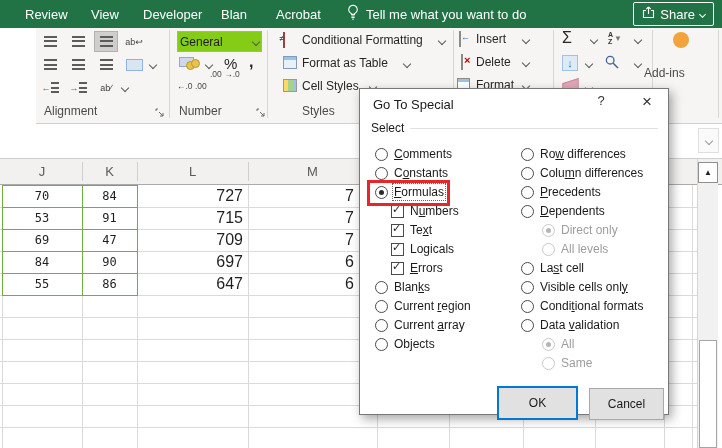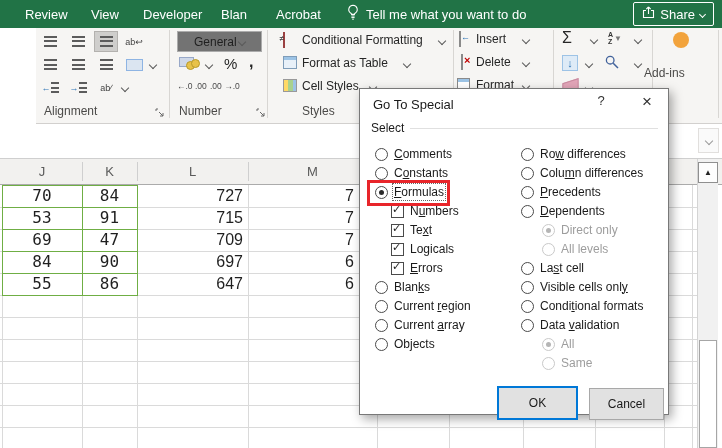--- a/index.html
+++ b/index.html
@@ -20,22 +20,22 @@
   
   .ribbon{position:absolute;left:0;top:28px;width:722px;height:96px;background:#f6f5f3;
     border-bottom:1px solid #d2d0ce;box-sizing:border-box;font-size:12px;color:#262626;margin-left:36px;}
   .vdiv{position:absolute;top:2px;height:88px;width:1px;background:#d8d6d3;}
   .grouplabel{position:absolute;top:76px;height:16px;font-size:12px;color:#4b4a48;}
   .icon-btn{position:absolute;width:24px;height:21px;display:flex;align-items:center;justify-content:center;}
   .icon-btn.active{background:#cfcecc;border:1px solid #b3b1ae;box-sizing:border-box;}
   .lines-icon{width:13px;height:11px;background:repeating-linear-gradient(to bottom,#5c5c5c 0 2px,transparent 2px 4.5px);}
   .lines-icon.sm{width:8px;}
   .ribtext{position:absolute;white-space:nowrap;color:#262626;}
-  .combo{position:absolute;background:#737373;border:1px solid #ababab;box-sizing:border-box;
-    display:flex;align-items:center;font-size:12px;color:#1f1f1f;padding:0 16px;}
+  .combo{position:absolute;background:#84cc16;border:1px solid #ababab;box-sizing:border-box;
+    display:flex;align-items:center;font-size:12px;color:#1f1f1f;padding:0 2px;}
   .combo .chev{margin-left:auto;}
   .cf-icon{width:14px;height:13px;border:1px solid #9b4141;box-sizing:border-box;
     background:linear-gradient(to right,#c55a5a 0 4px,#fff 4px 100%);position:relative;}
   .cf-icon::after{content:"≠";position:absolute;right:0px;top:1px;font-size:8px;color:#333;}
   .fat-icon{width:14px;height:13px;border:1px solid #7f9cb8;box-sizing:border-box;
     background:linear-gradient(#9cc3e5 0 3px,#e8f0f8 3px 100%);}
   .cs-icon{width:14px;height:13px;border:1px solid #999;box-sizing:border-box;
     background:linear-gradient(to right,#ffd966 0 4px,#a9d18e 4px 9px,#9dc3e6 9px 100%);}
   .ins-icon{width:13px;height:13px;border:1px solid #8a8a8a;box-sizing:border-box;background:#fff;position:relative;}
   .ins-icon::after{content:"←";color:#2e75b6;font-size:9px;position:absolute;left:1px;top:0px;}
@@ -59,21 +59,21 @@
   .formulabar{position:absolute;left:0;top:124px;width:722px;height:35px;background:#fff;border-bottom:1px solid #cfcfcf;box-sizing:border-box;}
   .fx-expand{position:absolute;left:698px;top:128px;width:21px;height:25px;background:#fafafa;border:1px solid #e1dfdd;
     box-sizing:border-box;display:flex;align-items:center;justify-content:center;}
   .colheaders{position:absolute;left:0;top:159px;width:722px;height:26px;background:#f2f1ef;border-bottom:1px solid #ababab;box-sizing:border-box;}
   .colh{position:absolute;top:0;height:25px;line-height:25px;text-align:center;font-size:13px;color:#5a5a5a;}
   .hsep{position:absolute;top:3px;height:19px;width:1px;background:#cfcfcf;}
   .grid{position:absolute;left:0;top:185px;width:722px;height:263px;background:#fff;}
   .gl-v{position:absolute;top:0;height:263px;width:1px;background:#dadada;}
   .gl-h{position:absolute;left:0;width:697px;height:1px;background:#dadada;}
   .cell{position:absolute;height:20px;line-height:20px;color:#1f1f1f;}
-  .cell.small{font-family:"DejaVu Sans Mono",monospace;font-size:16px;text-align:center;}
+  .cell.small{font-family:"DejaVu Sans Mono",monospace;font-size:12px;text-align:center;}
   .cell.big{font-family:"Liberation Sans",sans-serif;font-size:16px;}
   .selcell{position:absolute;border:1px solid var(--selgreen);box-sizing:border-box;}
   
   .vscroll{position:absolute;left:697px;top:159px;width:21px;height:289px;background:#f1f1f1;border-left:1px solid #d4d4d4;box-sizing:border-box;}
   .sb-up{position:absolute;left:698px;top:162px;width:20px;height:21px;background:#fdfdfd;border:1px solid #8f8f8f;
     box-sizing:border-box;display:flex;align-items:center;justify-content:center;font-size:8px;color:#222;}
   .sb-thumb{position:absolute;left:699px;top:340px;width:18px;height:108px;background:#fff;border:1px solid #a6a6a6;box-sizing:border-box;}
   
   .dialog{position:absolute;left:359px;top:88px;width:310px;height:327px;background:#fff;border:1px solid #787878;
     box-sizing:border-box;box-shadow:3px 4px 10px rgba(0,0,0,.35);font-size:12px;color:#1a1a1a;z-index:50;}
@@ -184,21 +184,21 @@
     </div>
     <span class="money-icon" style="left:143px;top:28px">
         <span class="bill"></span>
         <span class="c1"></span>
         <span class="c2"></span>
       </span>
     <span class="chev abs" style="left:170px;top:34px"></span>
     <span class="ribtext" style="left:188px;top:27px;font-size:15px">%</span>
     <span class="ribtext" style="left:213px;top:25px;font-size:16px;font-weight:bold">,</span>
     <span class="decimal" style="left:141px;top:53px">←.0 .00</span>
-    <span class="decimal" style="left:174px;top:53px">.00 →.0</span>
+    <span class="decimal" style="left:174px;top:41px">.00 →.0</span>
     <div class="grouplabel" style="left:143px;width:72px">Number</div>
     <span class="abs" style="left:220px;top:78px"><svg width="9" height="9" viewBox="0 0 9 9">
           <path d="M1 3V1h2M4 4l4 4M8 5v3H5" fill="none" stroke="#666"></path>
         </svg></span>
     <div class="vdiv" style="left:231px"></div>
 
     
     <span class="abs cf-icon" style="left:247px;top:5px"></span>
     <span class="ribtext" style="left:266px;top:5px">Conditional Formatting</span>
     <span class="chev abs" style="left:403px;top:10px"></span>

